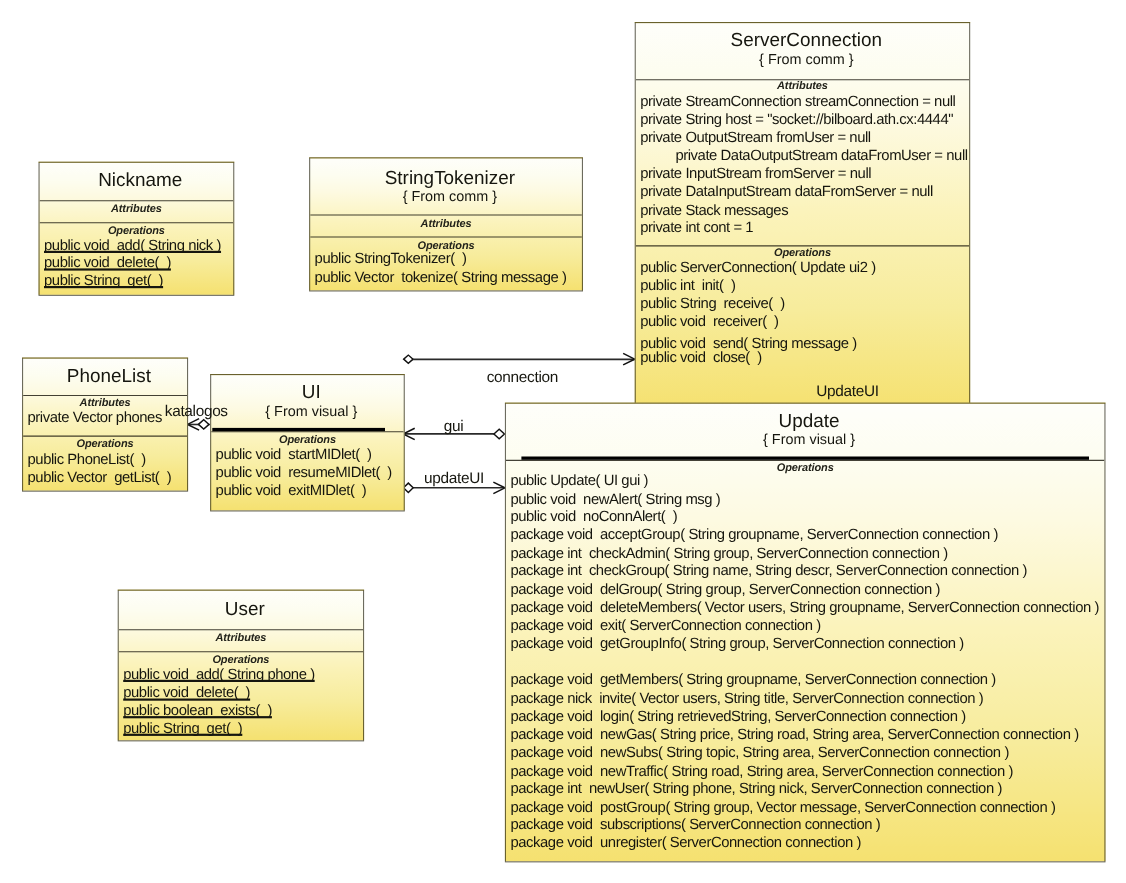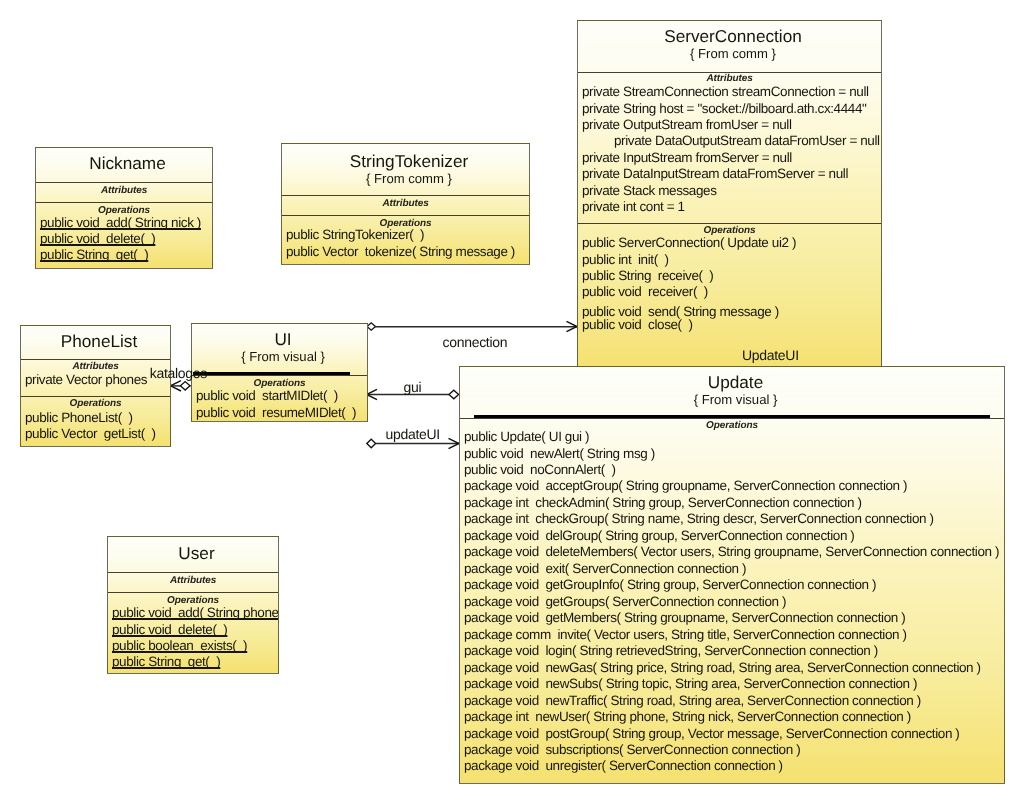--- a/index.html
+++ b/index.html
@@ -113,31 +113,31 @@
 <div class="uml-class" style="left:20px;top:325px;width:151px;height:122px;">
   <div class="cls-name" style="top:6px;">PhoneList</div>
   <div class="sep" style="top:33px;"></div>
   <div class="sep" style="top:70px;"></div>
   <div class="sec-hdr" style="top:35px;">Attributes</div>
   <div class="member" style="top:47.0px;">private Vector phones</div>
   <div class="sec-hdr" style="top:72px;">Operations</div>
   <div class="member" style="top:84.5px;">public PhoneList(  )</div>
   <div class="member" style="top:101.0px;">public Vector  getList(  )</div>
 </div>
-<div class="uml-class" style="left:191px;top:323px;width:177px;height:99px;">
+<div class="uml-class" style="left:191px;top:340px;width:177px;height:125px;">
   <div class="cls-name" style="top:6px;">UI</div>
   <div class="cls-from" style="top:25px;">{ From visual }</div>
   <div class="sep" style="top:51px;"></div>
   <div class="bold-sep" style="top:48px;left:1px;right:17px;"></div>
   <div class="sec-hdr" style="top:54px;">Operations</div>
   <div class="member" style="top:65.0px;">public void  startMIDlet(  )</div>
   <div class="member" style="top:81.5px;">public void  resumeMIDlet(  )</div>
   <div class="member" style="top:97.9px;">public void  exitMIDlet(  )</div>
 </div>
-<div class="uml-class" style="left:107px;top:536px;width:172px;height:138px;">
+<div class="uml-class" style="left:107px;top:536px;width:224px;height:138px;">
   <div class="cls-name" style="top:7px;">User</div>
   <div class="sep" style="top:35px;"></div>
   <div class="sep" style="top:55px;"></div>
   <div class="sec-hdr" style="top:38px;">Attributes</div>
   <div class="sec-hdr" style="top:58px;">Operations</div>
   <div class="member u" style="top:69.0px;">public void  add( String phone )</div>
   <div class="member u" style="top:85.5px;">public void  delete(  )</div>
   <div class="member u" style="top:101.9px;">public boolean  exists(  )</div>
   <div class="member u" style="top:118.4px;">public String  get(  )</div>
 </div>
@@ -150,23 +150,22 @@
   <div class="member" style="top:63.0px;">public Update( UI gui )</div>
   <div class="member" style="top:79.5px;">public void  newAlert( String msg )</div>
   <div class="member" style="top:95.9px;">public void  noConnAlert(  )</div>
   <div class="member" style="top:112.4px;">package void  acceptGroup( String groupname, ServerConnection connection )</div>
   <div class="member" style="top:128.9px;">package int  checkAdmin( String group, ServerConnection connection )</div>
   <div class="member" style="top:145.3px;">package int  checkGroup( String name, String descr, ServerConnection connection )</div>
   <div class="member" style="top:161.8px;">package void  delGroup( String group, ServerConnection connection )</div>
   <div class="member" style="top:178.3px;">package void  deleteMembers( Vector users, String groupname, ServerConnection connection )</div>
   <div class="member" style="top:211.2px;">package void  getGroupInfo( String group, ServerConnection connection )</div>
   <div class="member" style="top:194.8px;">package void  exit( ServerConnection connection )</div>
-  <div class="member" style="top:227.7px;">package void  getGroups( ServerConnection connection )</div>
   <div class="member" style="top:244.2px;">package void  getMembers( String groupname, ServerConnection connection )</div>
-  <div class="member" style="top:260.6px;">package comm  invite( Vector users, String title, ServerConnection connection )</div>
+  <div class="member" style="top:260.6px;">package nick  invite( Vector users, String title, ServerConnection connection )</div>
   <div class="member" style="top:277.1px;">package void  login( String retrievedString, ServerConnection connection )</div>
   <div class="member" style="top:293.6px;">package void  newGas( String price, String road, String area, ServerConnection connection )</div>
   <div class="member" style="top:310.0px;">package void  newSubs( String topic, String area, ServerConnection connection )</div>
   <div class="member" style="top:326.5px;">package void  newTraffic( String road, String area, ServerConnection connection )</div>
   <div class="member" style="top:343.0px;">package int  newUser( String phone, String nick, ServerConnection connection )</div>
   <div class="member" style="top:359.5px;">package void  postGroup( String group, Vector message, ServerConnection connection )</div>
   <div class="member" style="top:375.9px;">package void  subscriptions( ServerConnection connection )</div>
   <div class="member" style="top:392.4px;">package void  unregister( ServerConnection connection )</div>
 </div>
 </div>

